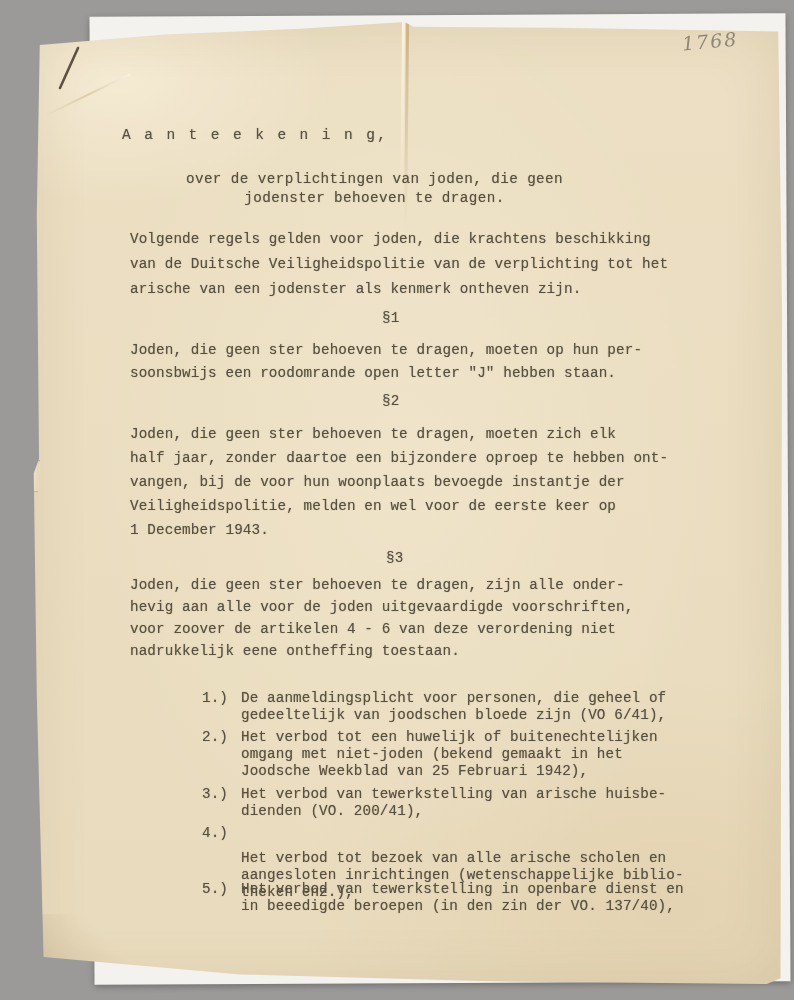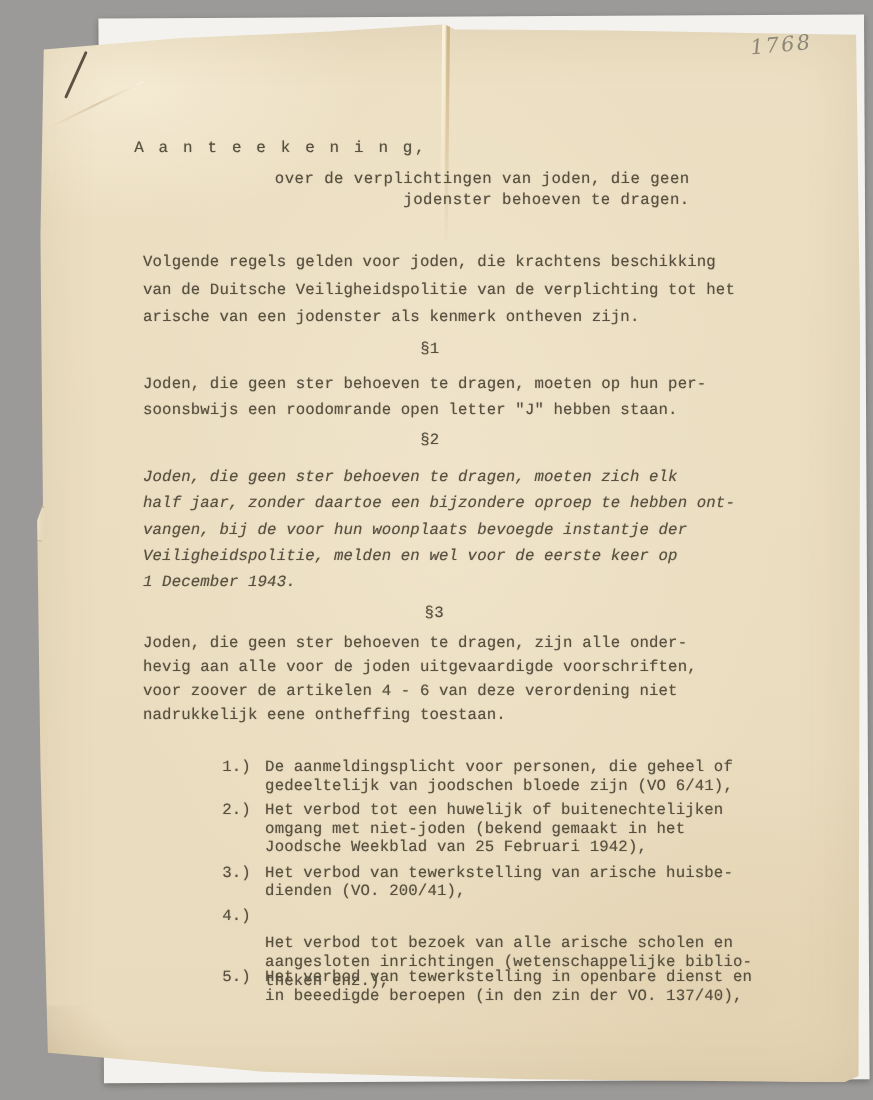--- a/index.html
+++ b/index.html
@@ -60,26 +60,26 @@
     position:absolute;left:652px;top:8px;
     font-family:"DejaVu Serif",serif;font-style:italic;
     font-size:19px;color:#8d8679;letter-spacing:2px;
     transform:rotate(-5deg);
   }
   .tw{
     position:absolute;color:#57503f;font-size:14.3px;letter-spacing:.1px;
     white-space:pre-line;text-shadow:0 0 1px rgba(87,80,63,.5);
   }
   .doc-title{left:92px;top:105px;width:560px;letter-spacing:2.4px;font-size:14.5px;}
-  .doc-subtitle{left:92px;top:132px;width:505px;text-align:right;line-height:18.5px;letter-spacing:.4px;}
+  .doc-subtitle{left:92px;top:148px;width:505px;text-align:center;line-height:18.5px;letter-spacing:.4px;}
   .intro{left:100px;top:205px;line-height:25px;}
   .sec-h1{left:352px;top:288px;}
   .sec-b1{left:100px;top:317px;line-height:23px;}
   .sec-h2{left:352px;top:371px;}
-  .sec-b2{left:100px;top:400px;line-height:24px;font-style:italic;}
+  .sec-b2{left:100px;top:400px;line-height:24px;}
   .sec-h3{left:356px;top:528px;}
   .sec-b3{left:100px;top:552px;line-height:22px;}
   .list-intro{left:100px;top:640px;}
   .item-num{width:40px;}
   .item-text{line-height:17px;}
 </style>
 </head>
 <body>
 
 <div class="backing"></div>

